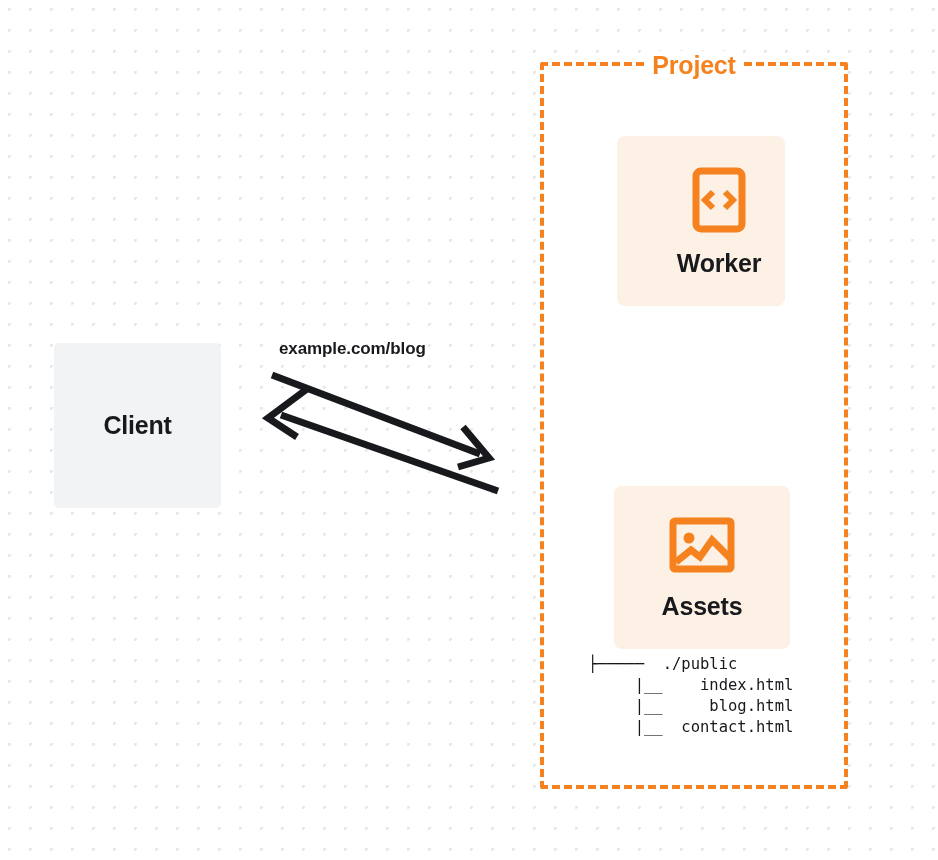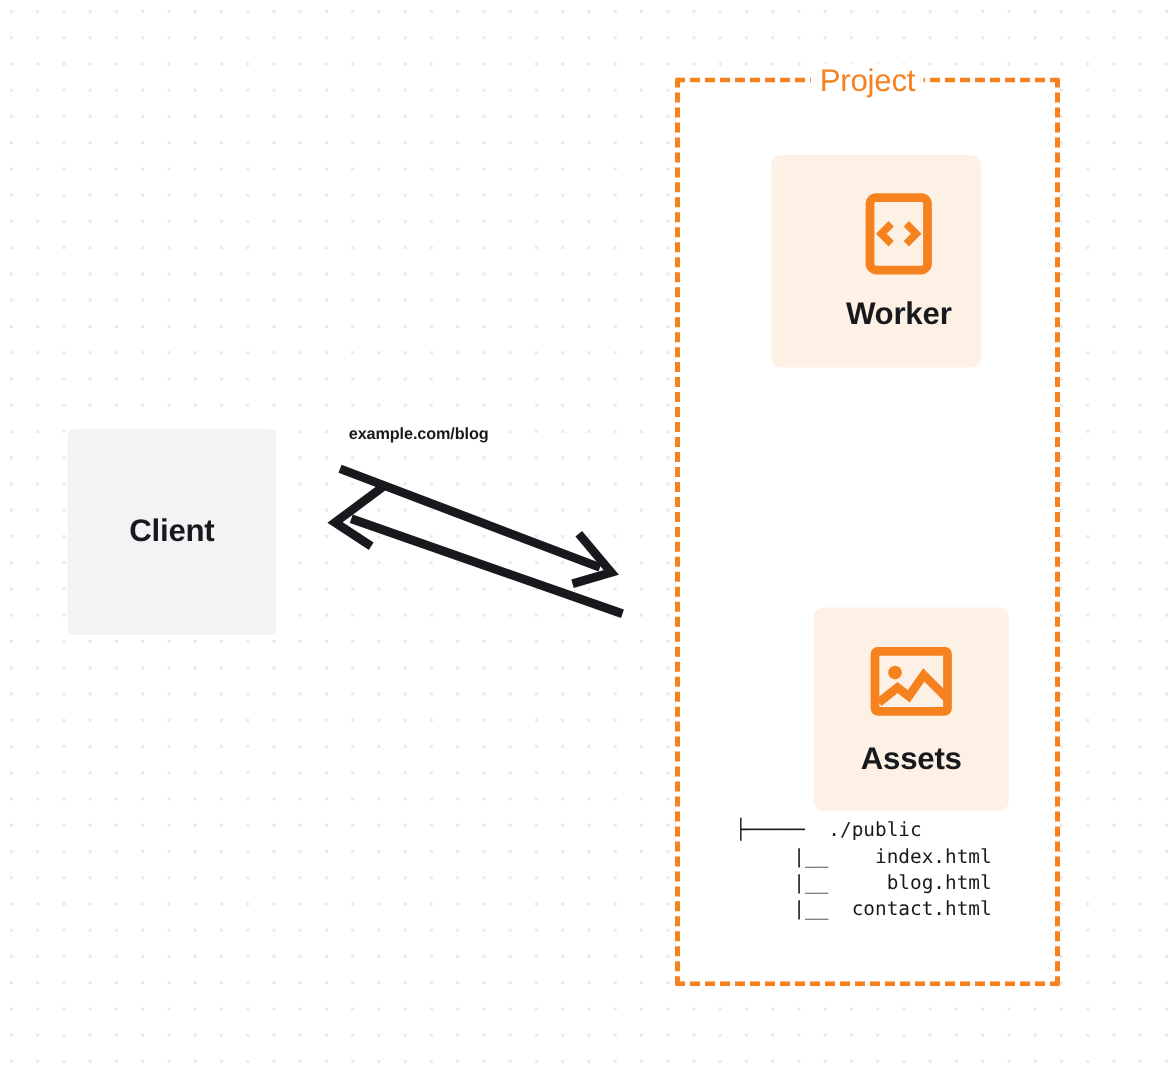--- a/index.html
+++ b/index.html
@@ -42,21 +42,21 @@
     font-weight: 700;
     color: #17191c;
     letter-spacing: -0.2px;
   }
 
   
   .edge-label {
     position: absolute;
     left: 279px;
     top: 339px;
-    font-size: 13px;
+    font-size: 17px;
     font-weight: 700;
     color: #17191c;
     white-space: nowrap;
     letter-spacing: -0.1px;
   }
   .arrows-svg {
     position: absolute;
     left: 255px;
     top: 365px;
     width: 260px;
@@ -75,38 +75,38 @@
     border-radius: 2px;
   }
   .project-title {
     position: absolute;
     left: 50%;
     top: 0;
     transform: translate(-50%, -52%);
     background: #ffffff;
     padding: 0 7px;
     font-size: 25px;
-    font-weight: 400;
+    font-weight: 700;
     color: #f6821f;
     letter-spacing: -0.2px;
     white-space: nowrap;
   }
 
   
   .service-card {
     position: absolute;
     background: #fdf1e5;
     border-radius: 8px;
     display: flex;
     flex-direction: column;
     align-items: center;
     justify-content: center;
   }
-  .card-worker { left: 73px; top: 58px; width: 168px; height: 170px; padding-left: 36px; }
-  .card-assets { left: 70px; top: 420px; width: 156px; height: 163px; margin-left: 37px; }
+  .card-worker { left: 73px; top: 70px; width: 168px; height: 170px; padding-left: 36px; }
+  .card-assets { left: 70px; top: 420px; width: 176px; height: 163px; }
 
   .service-icon {
     display: block;
     margin-bottom: 14px;
   }
   .card-assets .service-icon { margin-bottom: 16px; }
   .service-name {
     font-size: 25px;
     font-weight: 700;
     color: #17191c;

